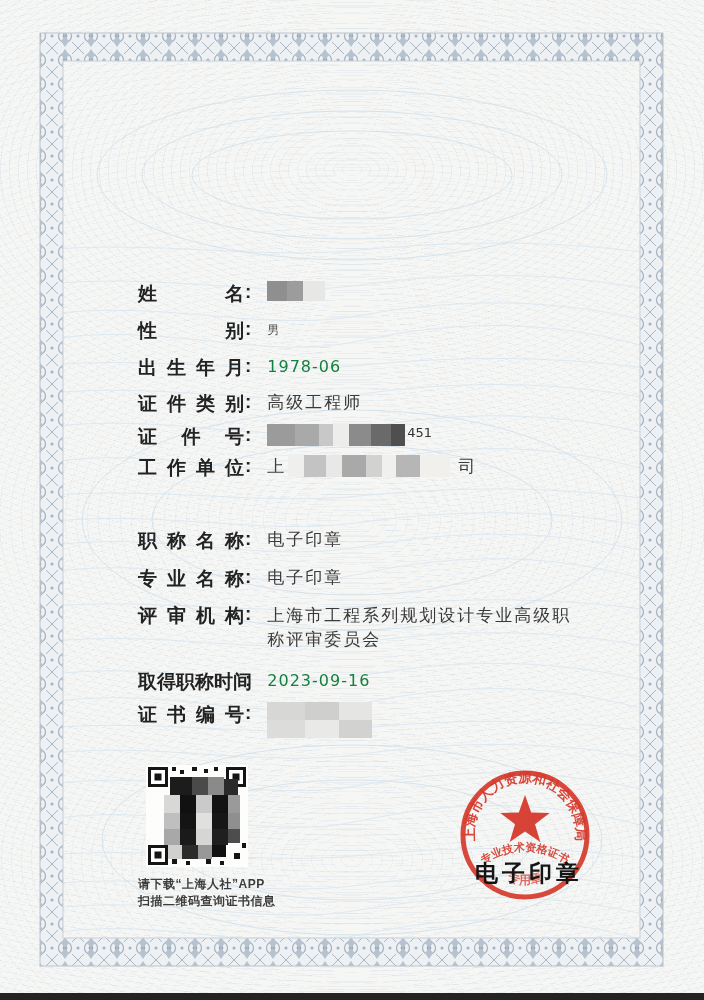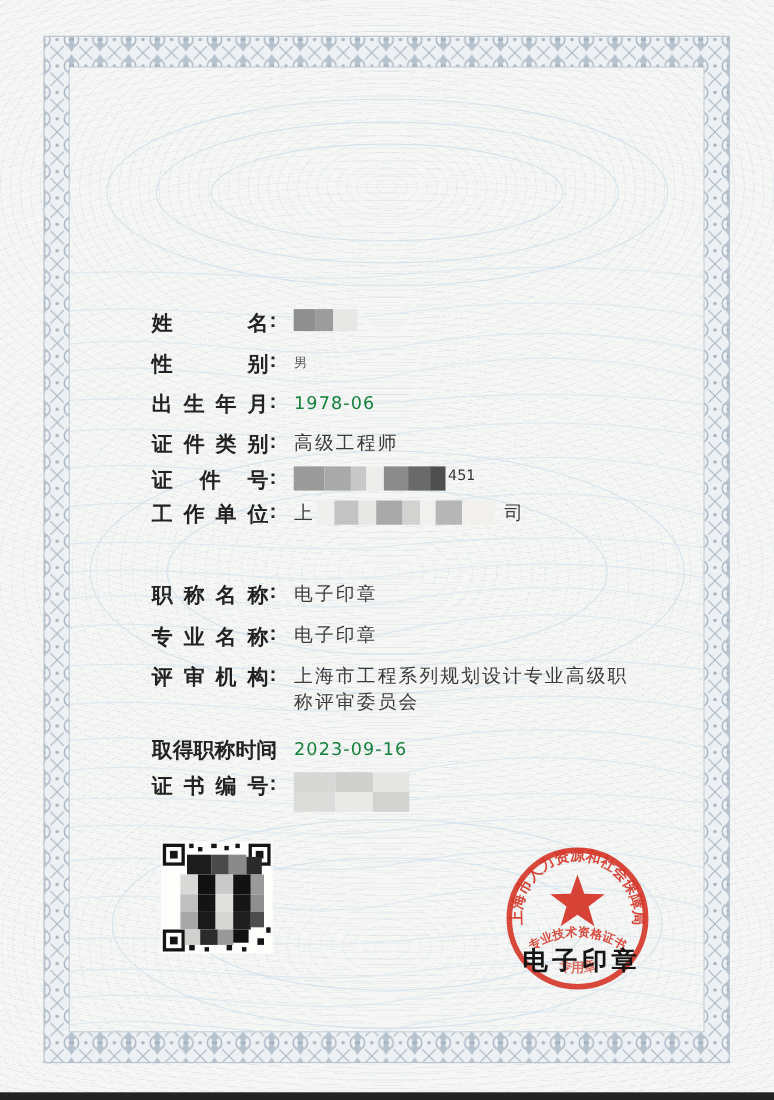--- a/index.html
+++ b/index.html
@@ -368,20 +368,24 @@
         <rect x="50" y="64" width="16" height="16" fill="#d6d6d4"></rect>
           <rect x="66" y="64" width="16" height="16" fill="#1f1f1f"></rect>
         <rect x="82" y="64" width="12" height="14" fill="#4d4d4d"></rect>
         <rect x="22" y="80" width="14" height="14" fill="#d0d0ce"></rect>
           <rect x="36" y="80" width="16" height="14" fill="#2b2b2b"></rect>
         <rect x="52" y="80" width="14" height="14" fill="#989898"></rect>
           <rect x="66" y="80" width="14" height="12" fill="#111111"></rect>
       </g>
     </svg>
   </div>
+  <div class="qr-caption">
+    <div>请下载“上海人社”APP</div>
+    <div>扫描二维码查询证书信息</div>
+  </div>
 
   <div class="seal">
     <svg viewBox="0 0 140 140">
       <defs>
         <path id="arcTop" d="M 24,90 A 51,51 0 1 1 116,90" fill="none"></path>
         <path id="arcMid" d="M 26,101 A 72,72 0 0 1 114,101" fill="none"></path>
         <path id="arcBot" d="M 44,110 A 42,42 0 0 0 96,110" fill="none"></path>
       </defs>
       <circle cx="70" cy="70" r="62" fill="none" stroke="#d5392b" stroke-width="5" opacity="0.92"></circle>
       <polygon fill="#d5392b" opacity="0.95" points="70,30 76.2,47.5 94.7,48 80,59.2 85.3,77 70,66.5 54.7,77 60,59.2 45.3,48 63.8,47.5"></polygon>

